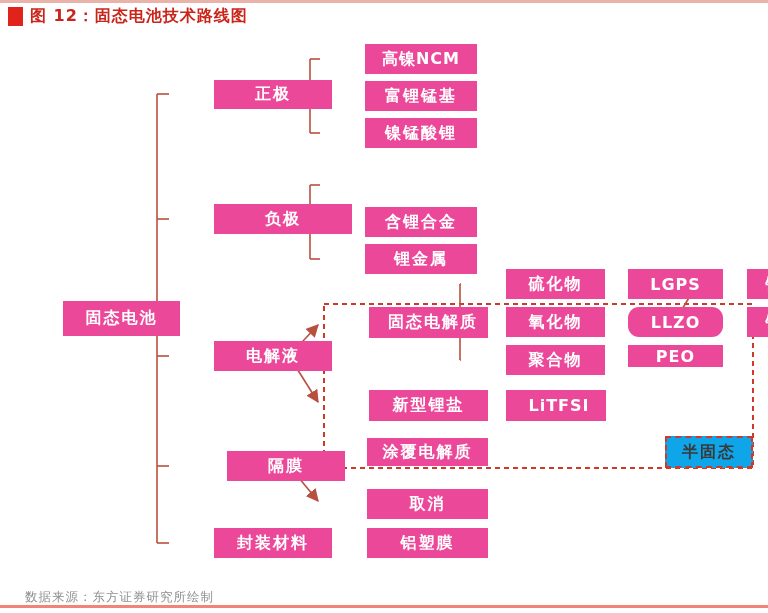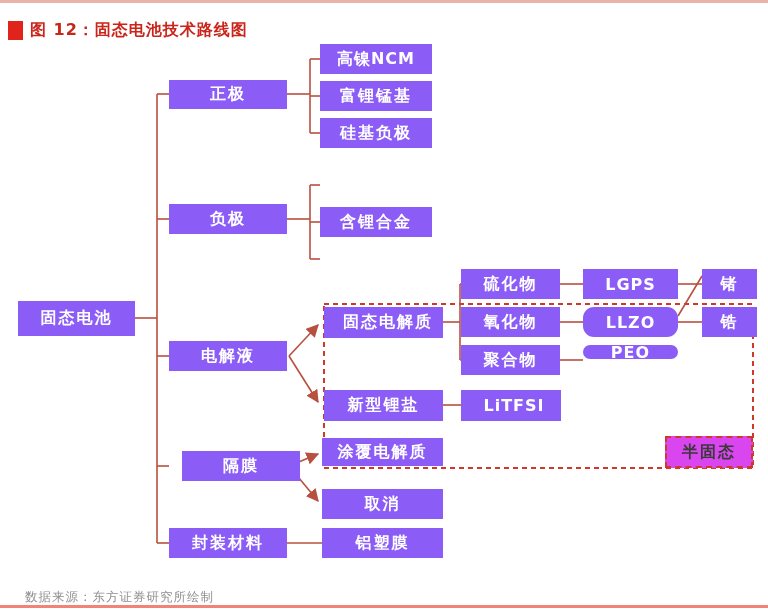--- a/index.html
+++ b/index.html
@@ -2,60 +2,60 @@
 <html><head>
 <meta charset="utf-8">
 <style>
   html,body{margin:0;padding:0;background:#ffffff;}
   #canvas{
     position:relative;width:768px;height:613px;background:#ffffff;overflow:hidden;
     font-family:"DejaVu Sans","Liberation Sans",sans-serif;
   }
   .top-rule{position:absolute;left:0;top:0;width:768px;height:3px;background:#eab3aa;}
   .bottom-rule{position:absolute;left:0;top:605px;width:768px;height:3px;background:#f2837b;}
-  .title-row{position:absolute;left:8px;top:20px;display:flex;align-items:center;}
+  .title-row{position:absolute;left:8px;top:6px;display:flex;align-items:center;}
   .title-square{width:15px;height:19px;background:#e0241b;margin-right:7px;}
   .fig-title{color:#c9251a;font-weight:bold;font-size:16px;letter-spacing:1px;}
   svg.wires{position:absolute;left:0;top:0;z-index:0;}
   .semi-box{
     position:absolute;left:665px;top:436px;width:88px;height:32px;z-index:1;
-    background:#d946ef;border:2px dashed #cf3a28;box-sizing:border-box;
+    background:#0ea5e9;border:2px dashed #cf3a28;box-sizing:border-box;
     display:flex;align-items:center;justify-content:center;
     color:#3a3a3a;font-weight:bold;font-size:16px;letter-spacing:2px;
   }
   .node{
-    position:absolute;z-index:2;background:#8b5cf6;color:#ffffff;
+    position:absolute;z-index:2;background:#ec4899;color:#ffffff;
     display:flex;align-items:center;justify-content:center;
-    font-weight:bold;font-size:16px;letter-spacing:2px;box-sizing:border-box;
+    font-weight:bold;font-size:16px;letter-spacing:2px;box-sizing:border-box;margin-left:45px;
   }
   .node.latin{letter-spacing:1px;}
   .n-root{left:18px;top:301px;width:117px;height:35px;}
   .n-cathode{left:169px;top:80px;width:118px;height:29px;}
-  .n-anode{left:169px;top:204px;width:118px;height:30px;}
+  .n-anode{left:169px;top:204px;width:138px;height:30px;}
   .n-electrolyte{left:169px;top:341px;width:118px;height:30px;}
   .n-separator{left:182px;top:451px;width:118px;height:30px;}
   .n-packaging{left:169px;top:528px;width:118px;height:30px;}
   .n-ncm{left:320px;top:44px;width:112px;height:30px;}
   .n-limn{left:320px;top:81px;width:112px;height:30px;}
   .n-nimn{left:320px;top:118px;width:112px;height:30px;}
   .n-si{left:320px;top:170px;width:112px;height:30px;}
   .n-alloy{left:320px;top:207px;width:112px;height:30px;}
   .n-limetal{left:320px;top:244px;width:112px;height:30px;}
   .n-solidel{left:324px;top:307px;width:119px;height:31px;padding-left:9px;}
   .n-newsalt{left:324px;top:390px;width:119px;height:31px;}
   .n-coated{left:322px;top:438px;width:121px;height:28px;}
   .n-cancel{left:322px;top:489px;width:121px;height:30px;}
   .n-film{left:322px;top:528px;width:121px;height:30px;}
   .n-sulfide{left:461px;top:269px;width:99px;height:30px;}
   .n-oxide{left:461px;top:307px;width:99px;height:30px;}
   .n-polymer{left:461px;top:345px;width:99px;height:30px;}
   .n-litfsi{left:461px;top:390px;width:100px;height:31px;padding-left:6px;}
   .n-lgps{left:583px;top:269px;width:95px;height:30px;}
   .n-llzo{left:583px;top:307px;width:95px;height:30px;border-radius:11px;}
-  .n-peo{left:583px;top:345px;width:95px;height:14px;border-radius:10px;}
+  .n-peo{left:583px;top:345px;width:95px;height:22px;}
   .n-ge{left:702px;top:269px;width:55px;height:30px;}
   .n-zr{left:702px;top:307px;width:55px;height:30px;}
   .source-text{position:absolute;left:25px;top:589px;font-size:12.5px;color:#8f8f8f;letter-spacing:1px;}
   .watermark{
     position:absolute;right:6px;top:570px;font-size:22px;font-weight:bold;color:#ffffff;
     text-shadow:1px 1px 1px #8a8a8a,-1px -1px 1px #9a9a9a,1px -1px 1px #9a9a9a,-1px 1px 1px #9a9a9a;
     letter-spacing:1px;
   }
 </style>
 </head>
@@ -142,24 +142,25 @@
 
   <div class="semi-box">
     <span>半固态</span>
   </div>
 
   <div class="node n-root">固态电池</div>
 
   <div class="node n-cathode">正极</div>
   <div class="node n-ncm latin">高镍NCM</div>
   <div class="node n-limn">富锂锰基</div>
-  <div class="node n-nimn">硅基负极</div>
+  <div class="node n-nimn">镍锰酸锂</div>
 
   <div class="node n-anode">负极</div>
   <div class="node n-alloy">含锂合金</div>
+  <div class="node n-limetal">锂金属</div>
 
   <div class="node n-electrolyte">电解液</div>
   <div class="node n-solidel">固态电解质</div>
   <div class="node n-sulfide">硫化物</div>
   <div class="node n-oxide">氧化物</div>
   <div class="node n-polymer">聚合物</div>
   <div class="node n-lgps latin">LGPS</div>
   <div class="node n-llzo latin">LLZO</div>
   <div class="node n-peo latin">PEO</div>
   <div class="node n-ge">锗</div>

